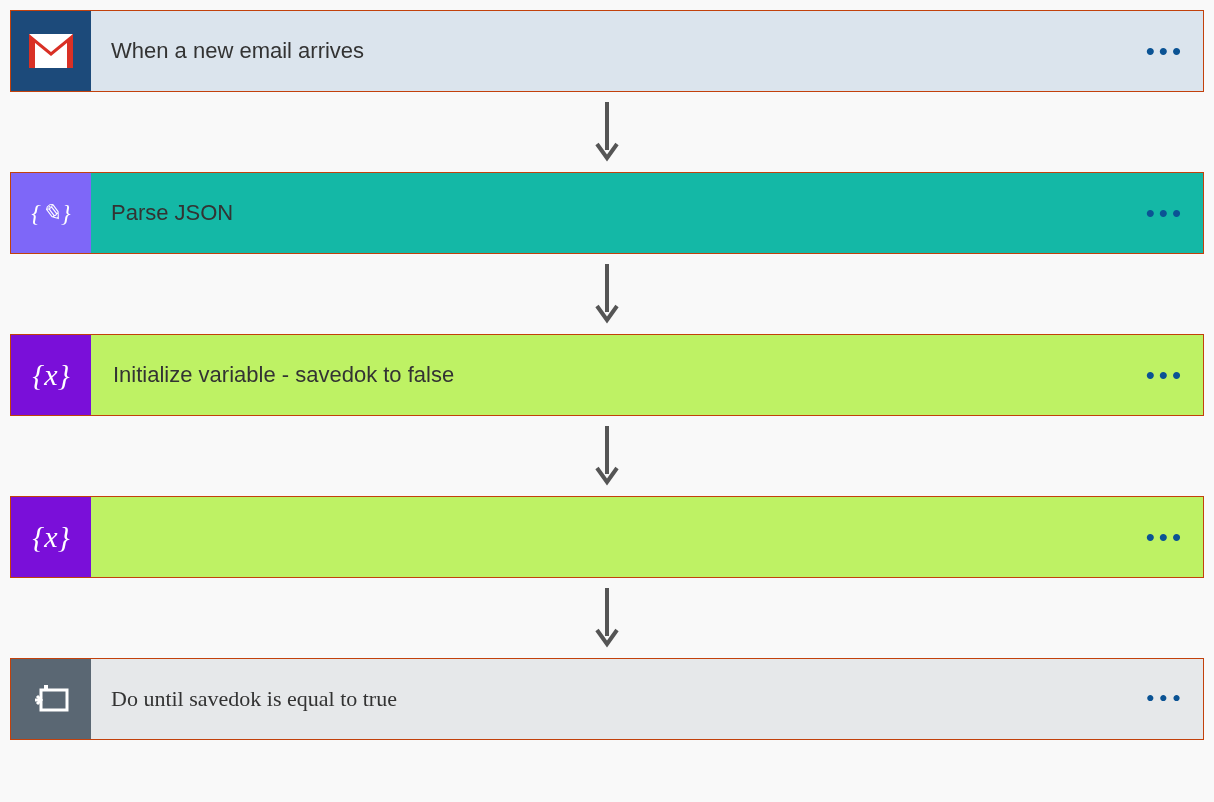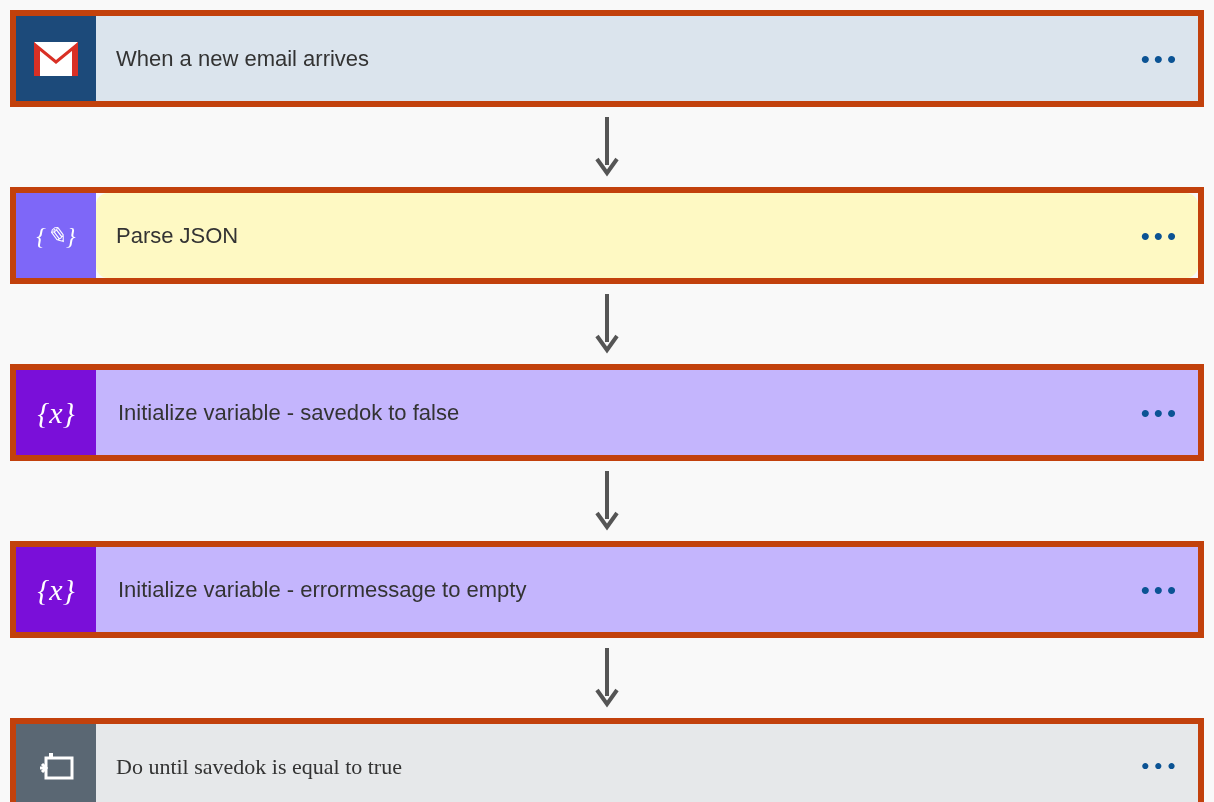--- a/index.html
+++ b/index.html
@@ -15,22 +15,22 @@
   .flow {
     display: flex;
     flex-direction: column;
     align-items: center;
     width: 100%;
   }
   .step {
     display: flex;
     align-items: stretch;
     width: 100%;
-    height: 97px;
-    border: 6px solid #c2410c;
+    height: 82px;
+    border: 1px solid #c2410c;
     text-align: center;
   }
   .step-icon {
     width: 80px;
     flex-shrink: 0;
     display: flex;
     align-items: center;
     justify-content: center;
   }
   .step-body {
@@ -63,24 +63,24 @@
     justify-content: center;
     width: 100%;
   }
   .arrow svg { display: block; }
 
   
   .s-gmail .step-icon { background: #1c4a7a; }
   .s-gmail .step-body { background: #dbe4ed; }
 
   .s-parse .step-icon { background: #7e67f8; }
-  .s-parse .step-body { background: #fef9c3; border-radius: 12px; }
+  .s-parse .step-body { background: #14b8a6; }
 
   .s-var .step-icon { background: #7a0fd9; }
-  .s-var .step-body { background: #c4b5fd; padding-left: 22px; }
+  .s-var .step-body { background: #bef264; padding-left: 22px; }
 
   .s-loop .step-icon { background: #5a6773; }
   .s-loop .step-body { background: #e6e8ea; font-family: Liberation Serif, serif; }
 
   .icon-text {
     color: #fff;
     font-size: 30px;
     font-style: italic;
     font-family: Georgia, serif;
   }
@@ -150,21 +150,20 @@
       <line x1="12" y1="2" x2="12" y2="50" stroke="#555" stroke-width="4"></line>
       <polyline points="2,44 12,58 22,44" fill="none" stroke="#555" stroke-width="4"></polyline>
     </svg>
   </div>
 
   <div class="step s-var">
     <div class="step-icon">
       <span class="icon-text">{<span style="font-style:italic">x</span>}</span>
     </div>
     <div class="step-body">
-      <span class="step-title">Initialize variable - errormessage to empty</span>
       <span class="menu">•••</span>
     </div>
   </div>
 
   <div class="arrow">
     <svg width="24" height="64" viewBox="0 0 24 64">
       <line x1="12" y1="2" x2="12" y2="50" stroke="#555" stroke-width="4"></line>
       <polyline points="2,44 12,58 22,44" fill="none" stroke="#555" stroke-width="4"></polyline>
     </svg>
   </div>

